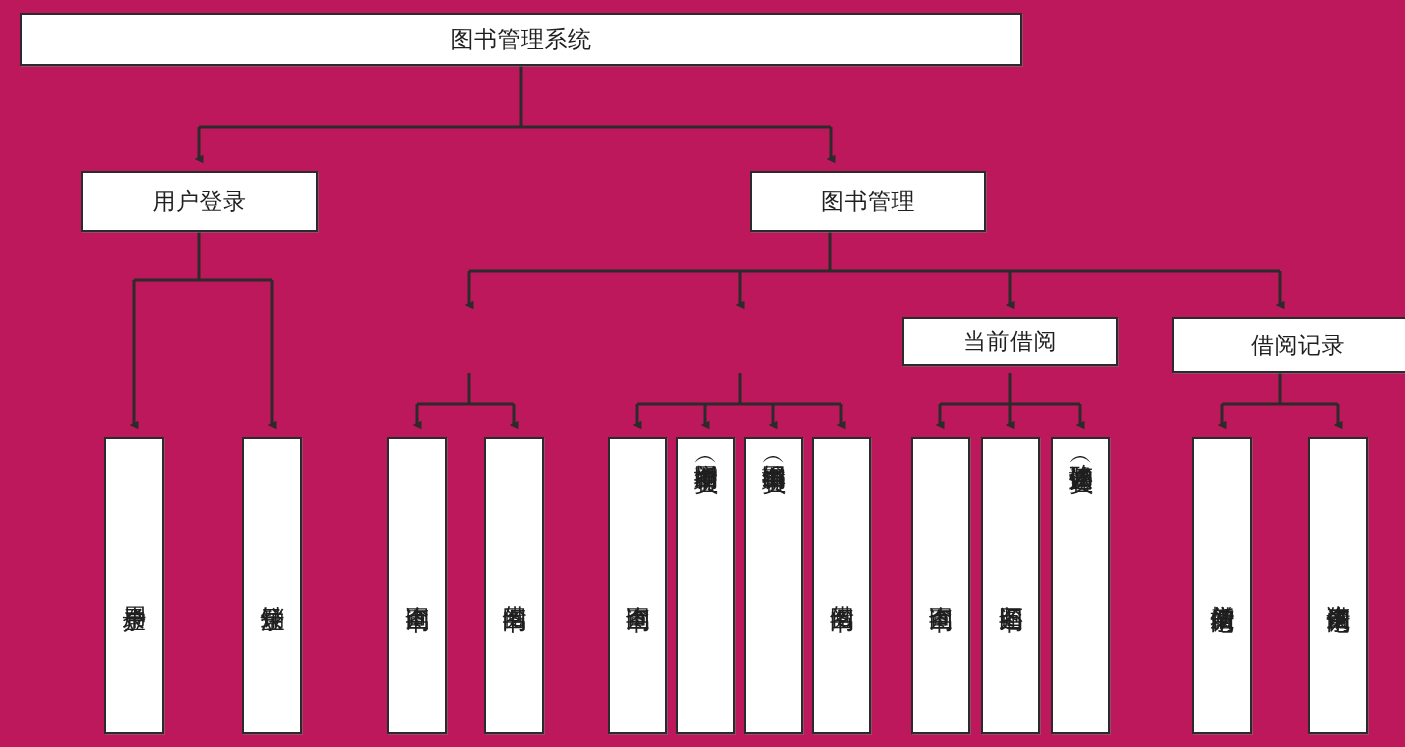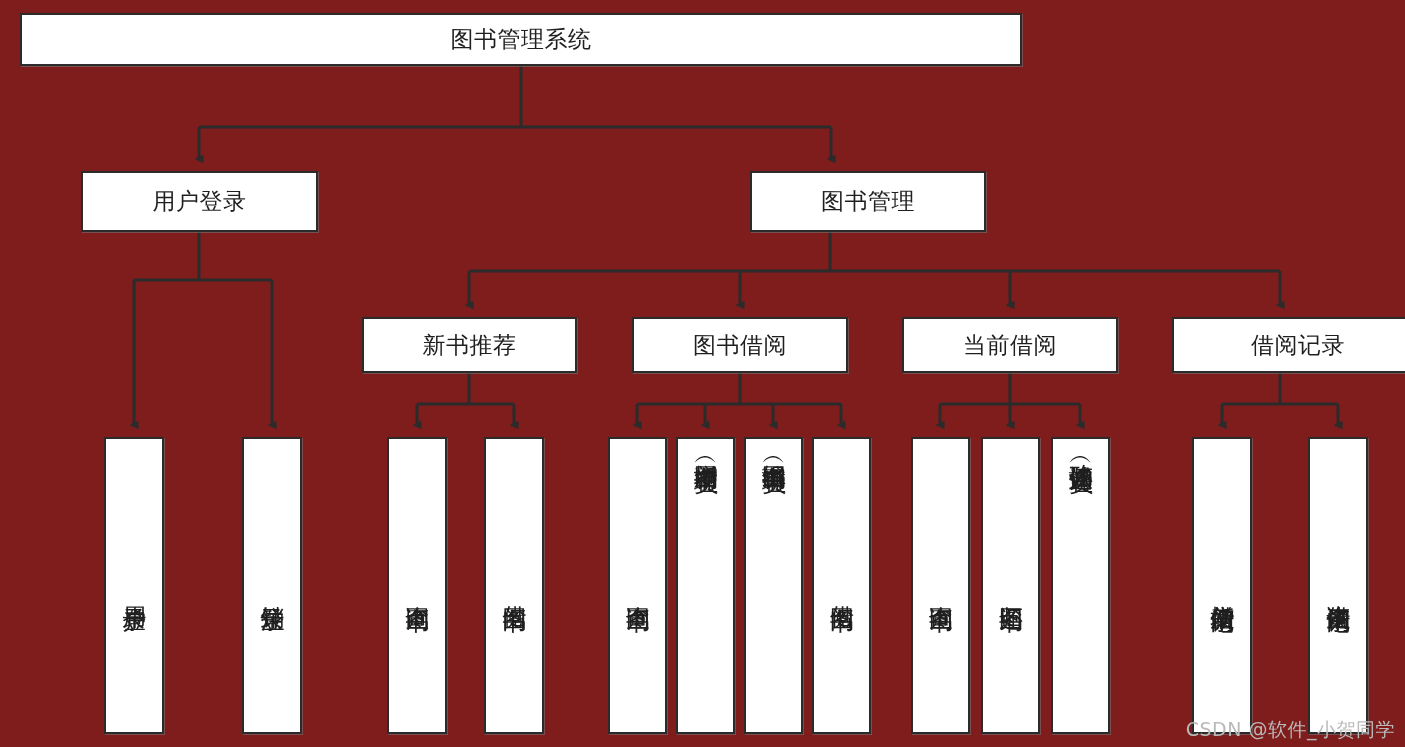--- a/index.html
+++ b/index.html
@@ -7,21 +7,21 @@
     padding: 0;
     background: #ffffff;
   }
   body {
     font-family: "DejaVu Sans", "Liberation Sans", sans-serif;
   }
   #diagram-root {
     position: relative;
     width: 1405px;
     height: 747px;
-    background: #7f1d1d;
+    background: #be185d;
     overflow: hidden;
   }
   #edges-layer {
     position: absolute;
     left: 0;
     top: 0;
     width: 1405px;
     height: 747px;
     pointer-events: none;
   }
@@ -131,27 +131,21 @@
     <span class="node-label">图书管理系统</span>
   </div>
 
   <div class="node horiz" style="left:81px; top:171px; width:237px; height:61px;">
     <span class="node-label">用户登录</span>
   </div>
   <div class="node horiz" style="left:712px; top:171px; width:236px; height:61px;margin-left:38px;">
     <span class="node-label">图书管理</span>
   </div>
 
-  <div class="node horiz" style="left:362px; top:317px; width:215px; height:56px;">
-    <span class="node-label">新书推荐</span>
-  </div>
-  <div class="node horiz" style="left:632px; top:317px; width:216px; height:56px;">
-    <span class="node-label">图书借阅</span>
-  </div>
-  <div class="node horiz" style="left:902px; top:317px; width:216px; height:56px;">
+  <div class="node horiz" style="left:902px; top:317px; width:216px; height:49px;">
     <span class="node-label">当前借阅</span>
   </div>
   <div class="node horiz" style="left:1172px; top:317px; width:252px; height:56px;">
     <span class="node-label">借阅记录</span>
   </div>
 
   <div class="node vert mid" style="left:104px; top:437px; width:60px; height:297px;">
     <span class="node-label">用户登录</span>
   </div>
   <div class="node vert mid" style="left:242px; top:437px; width:60px; height:297px;">
@@ -188,15 +182,14 @@
     <span class="node-label">确认归还（管理员）</span>
   </div>
 
   <div class="node vert mid" style="left:1192px; top:437px; width:60px; height:297px;">
     <span class="node-label">新增借阅记录</span>
   </div>
   <div class="node vert mid" style="left:1308px; top:437px; width:60px; height:297px;">
     <span class="node-label">查询借阅记录</span>
   </div>
 
-  <div id="watermark">CSDN @软件_小贺同学</div>
 
 </div>
 
 </body></html>

